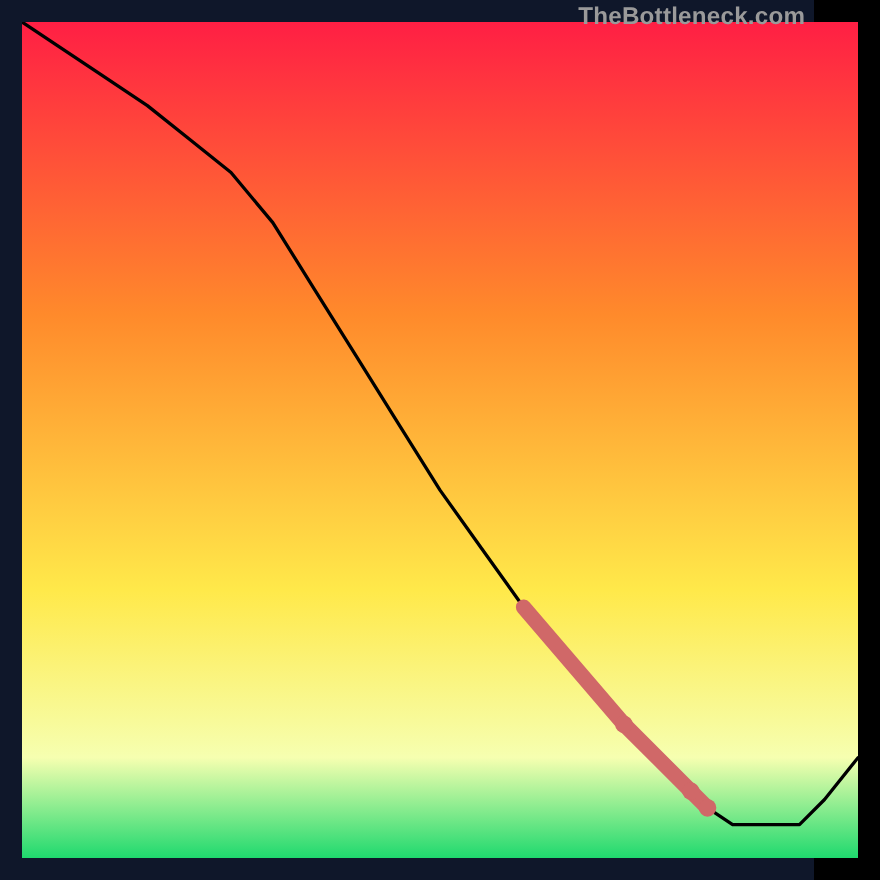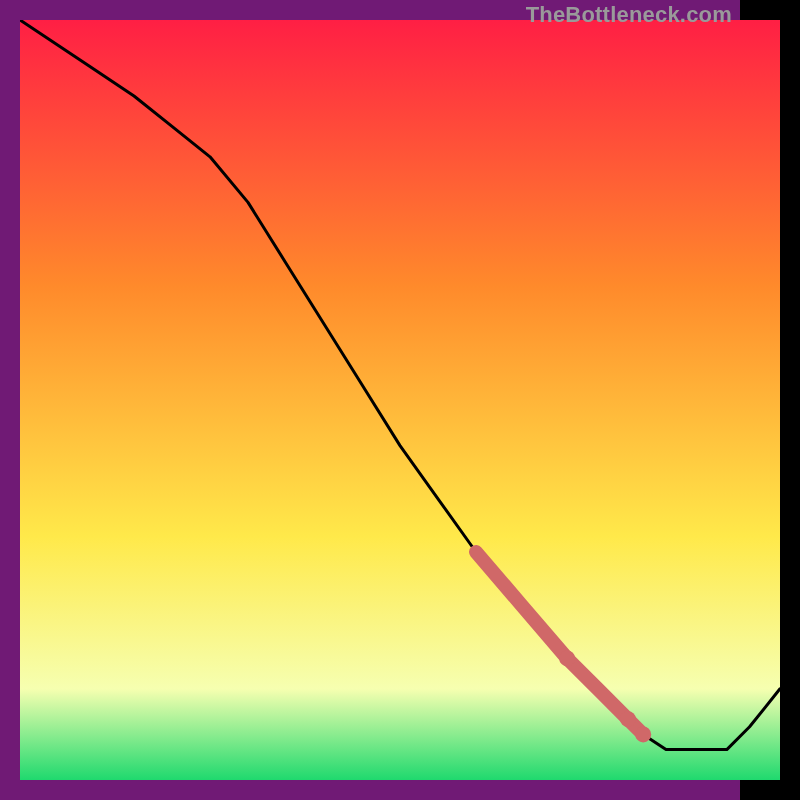--- a/index.html
+++ b/index.html
@@ -6,21 +6,21 @@
     margin: 0;
     padding: 0;
     width: 800px;
     height: 800px;
     background: #000;
     overflow: hidden;
   }
   .outer {
     width: 740px;
     height: 800px;
-    background: #701a75;
+    background: #0f172a;
     position: relative;
   }
   .plot {
     position: absolute;
     left: 20px;
     top: 20px;
     width: 760px;
     height: 760px;
   }
   .watermark {

